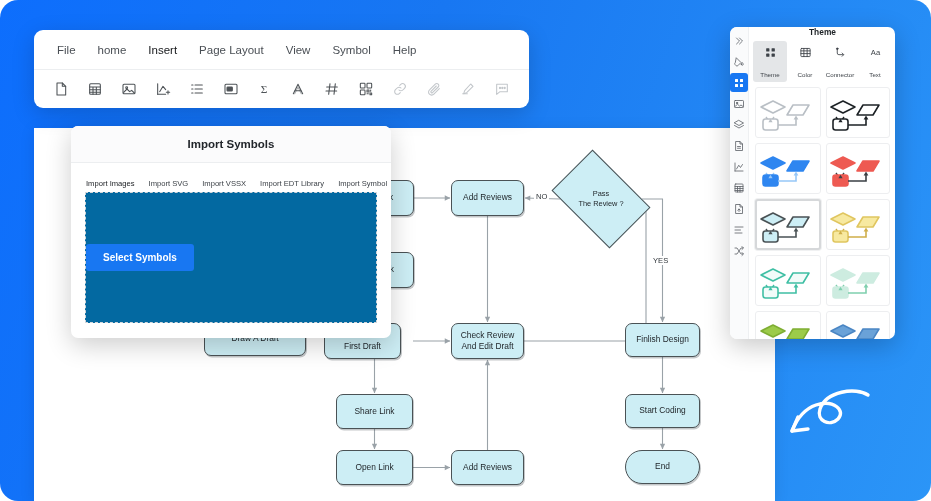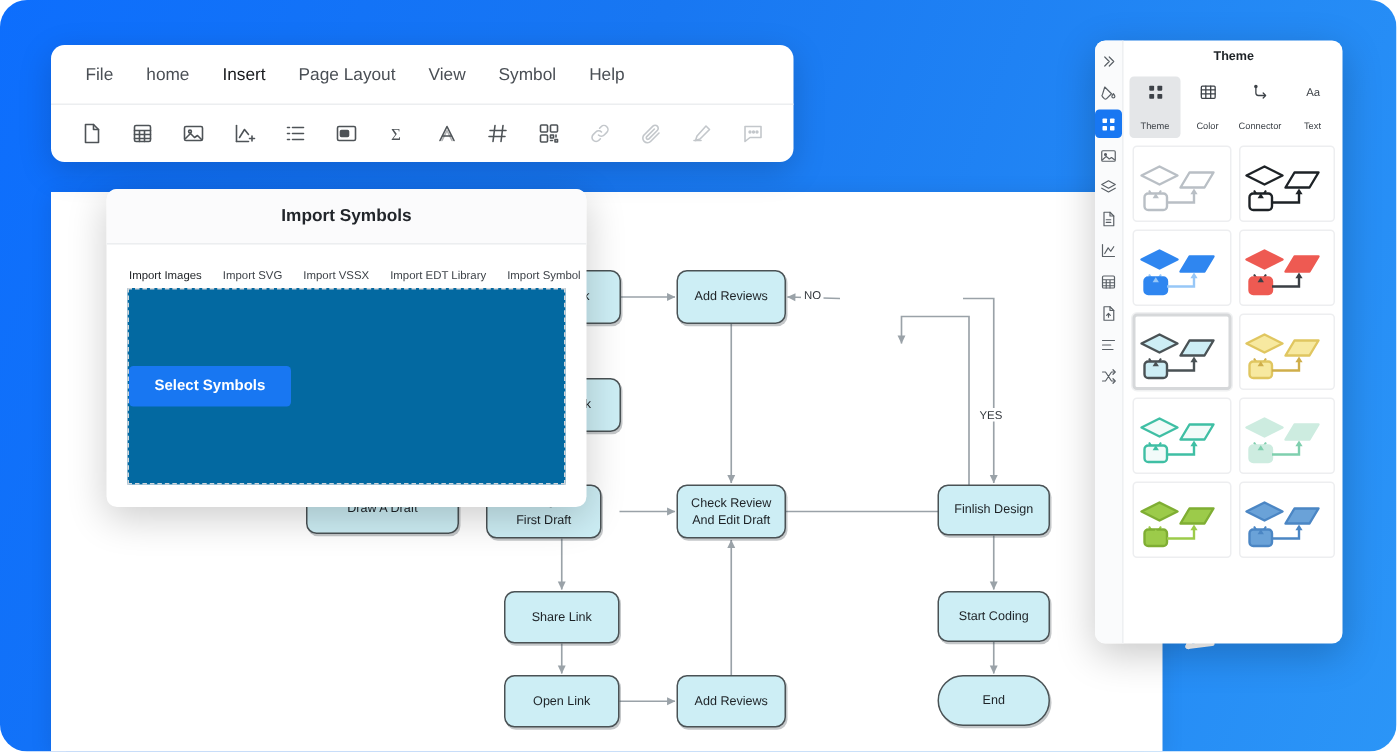--- a/index.html
+++ b/index.html
@@ -139,21 +139,21 @@
   .edge-label {
     position: absolute;
     font-size: 7.6px; color: #31363b;
     background: #ffffff; padding: 0 2px;
   }
 
   
   .theme-panel {
     position: absolute;
     left: 730px; top: 27px;
-    width: 165px; height: 402px;
+    width: 165px; height: 312px;
     background: #ffffff;
     border-radius: 7px;
     box-shadow: 0 7px 26px rgba(0,0,0,.22);
     z-index: 10;
     display: flex;
     overflow: hidden;
   }
   .rail {
     width: 22px; background: #fafbfc;
     border-right: 1px solid #eef0f2;
@@ -248,31 +248,35 @@
         </div>
         <div class="node" style="left: 417px; top: 52px; width: 73px; height: 36px;">
           <div>Add Reviews</div>
         </div>
         <div class="node" style="left: 417px; top: 195px; width: 73px; height: 36px;">
           <div>Check Review<br>And Edit Draft</div>
         </div>
         <div class="node" style="left: 417px; top: 322px; width: 73px; height: 35px;">
           <div>Add Reviews</div>
         </div>
+        <div class="node diamond" style="left: 526px; top: 42px; width: 82px; height: 58px;">
+          <div class="diamond-shape"></div>
+          <div class="diamond-label">Pass<br>The Review ?</div>
+        </div>
         <div class="node" style="left: 591px; top: 195px; width: 75px; height: 34px;">
           <div>Finlish Design</div>
         </div>
         <div class="node" style="left: 591px; top: 266px; width: 75px; height: 34px;">
           <div>Start Coding</div>
         </div>
         <div class="node terminator" style="left: 591px; top: 322px; width: 75px; height: 34px;">
           <div>End</div>
         </div>
         <div class="edge-label" style="left: 500px; top: 64px;">NO</div>
-        <div class="edge-label" style="left: 617px; top: 144px;">YES</div>
+        <div class="edge-label" style="left: 617px; top: 128px;">YES</div>
       </div>
   </div>
 
   <svg class="flourish" width="90" height="70" viewBox="0 0 90 70">
     <path d="M82 10 C 70 2, 40 6, 34 24 C 30 36, 44 42, 52 34 C 60 26, 48 14, 30 20 C 18 24, 10 36, 6 46" fill="none" stroke="#ffffff" stroke-width="3.4" stroke-linecap="round"></path>
     <path d="M6 46 L 22 44 M6 46 L 12 32" fill="none" stroke="#ffffff" stroke-width="3.4" stroke-linecap="round"></path>
   </svg>
 
   <div class="ribbon">
     <div class="menubar" id="menubar">

